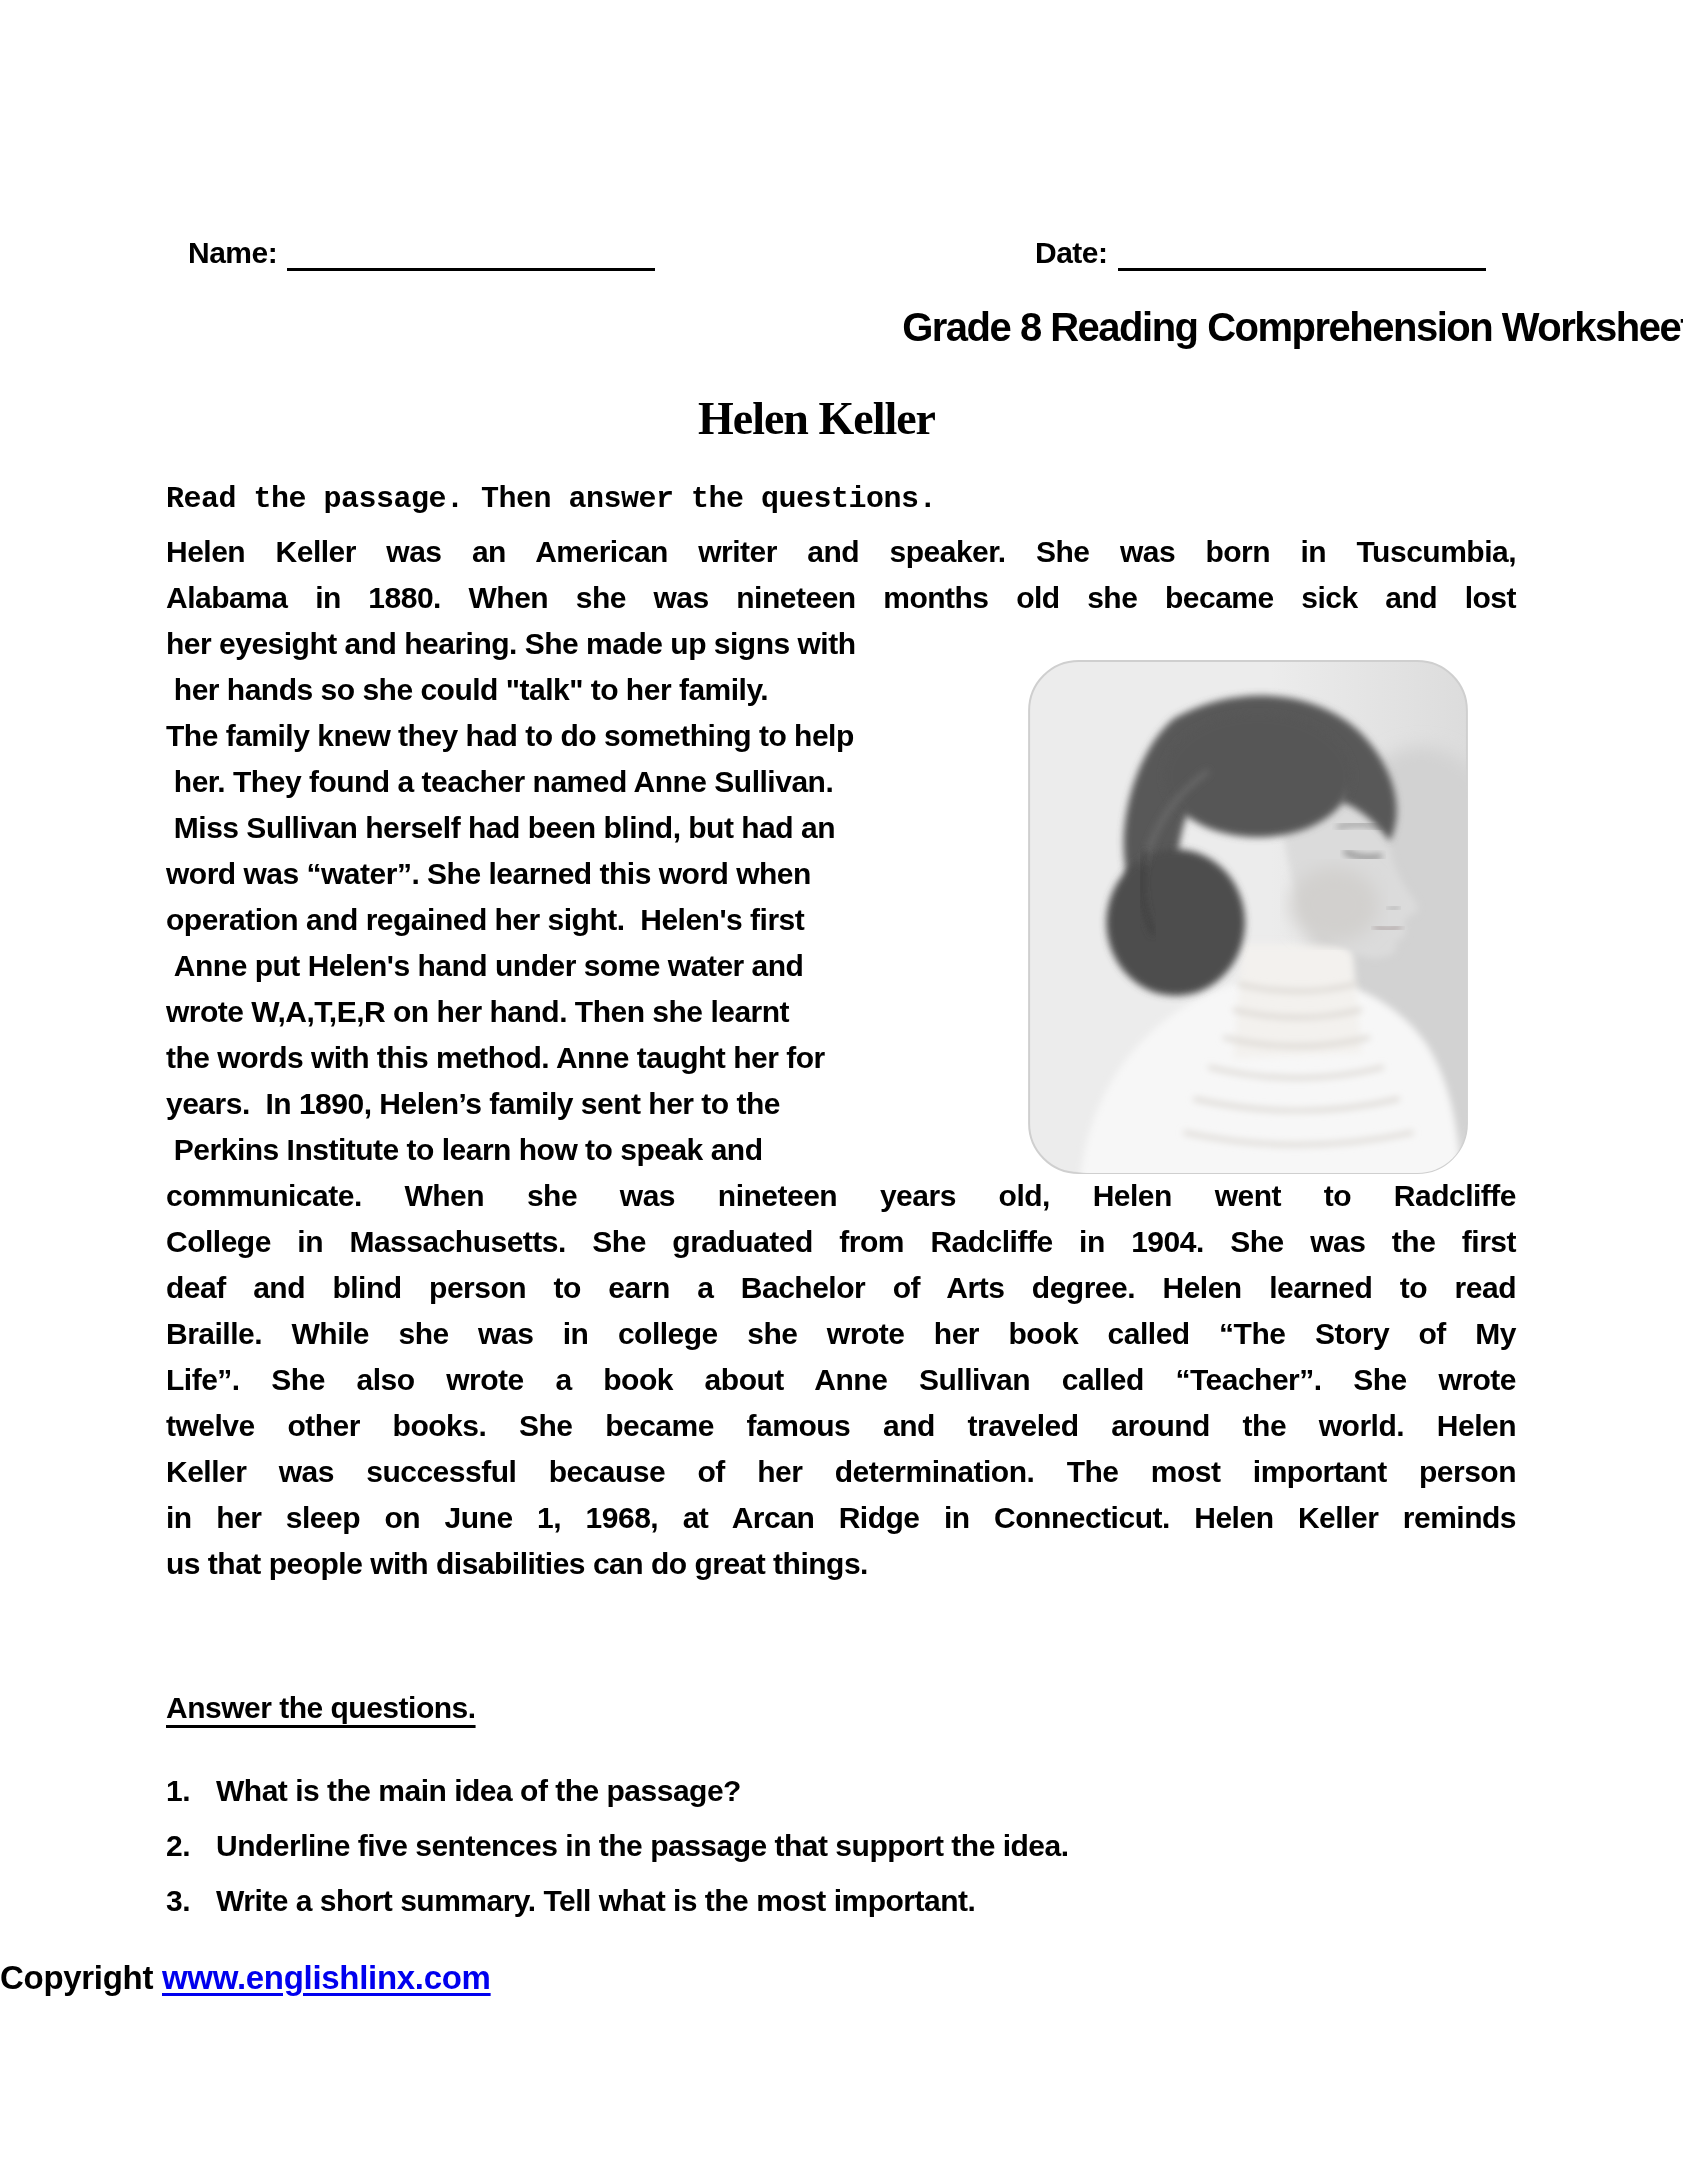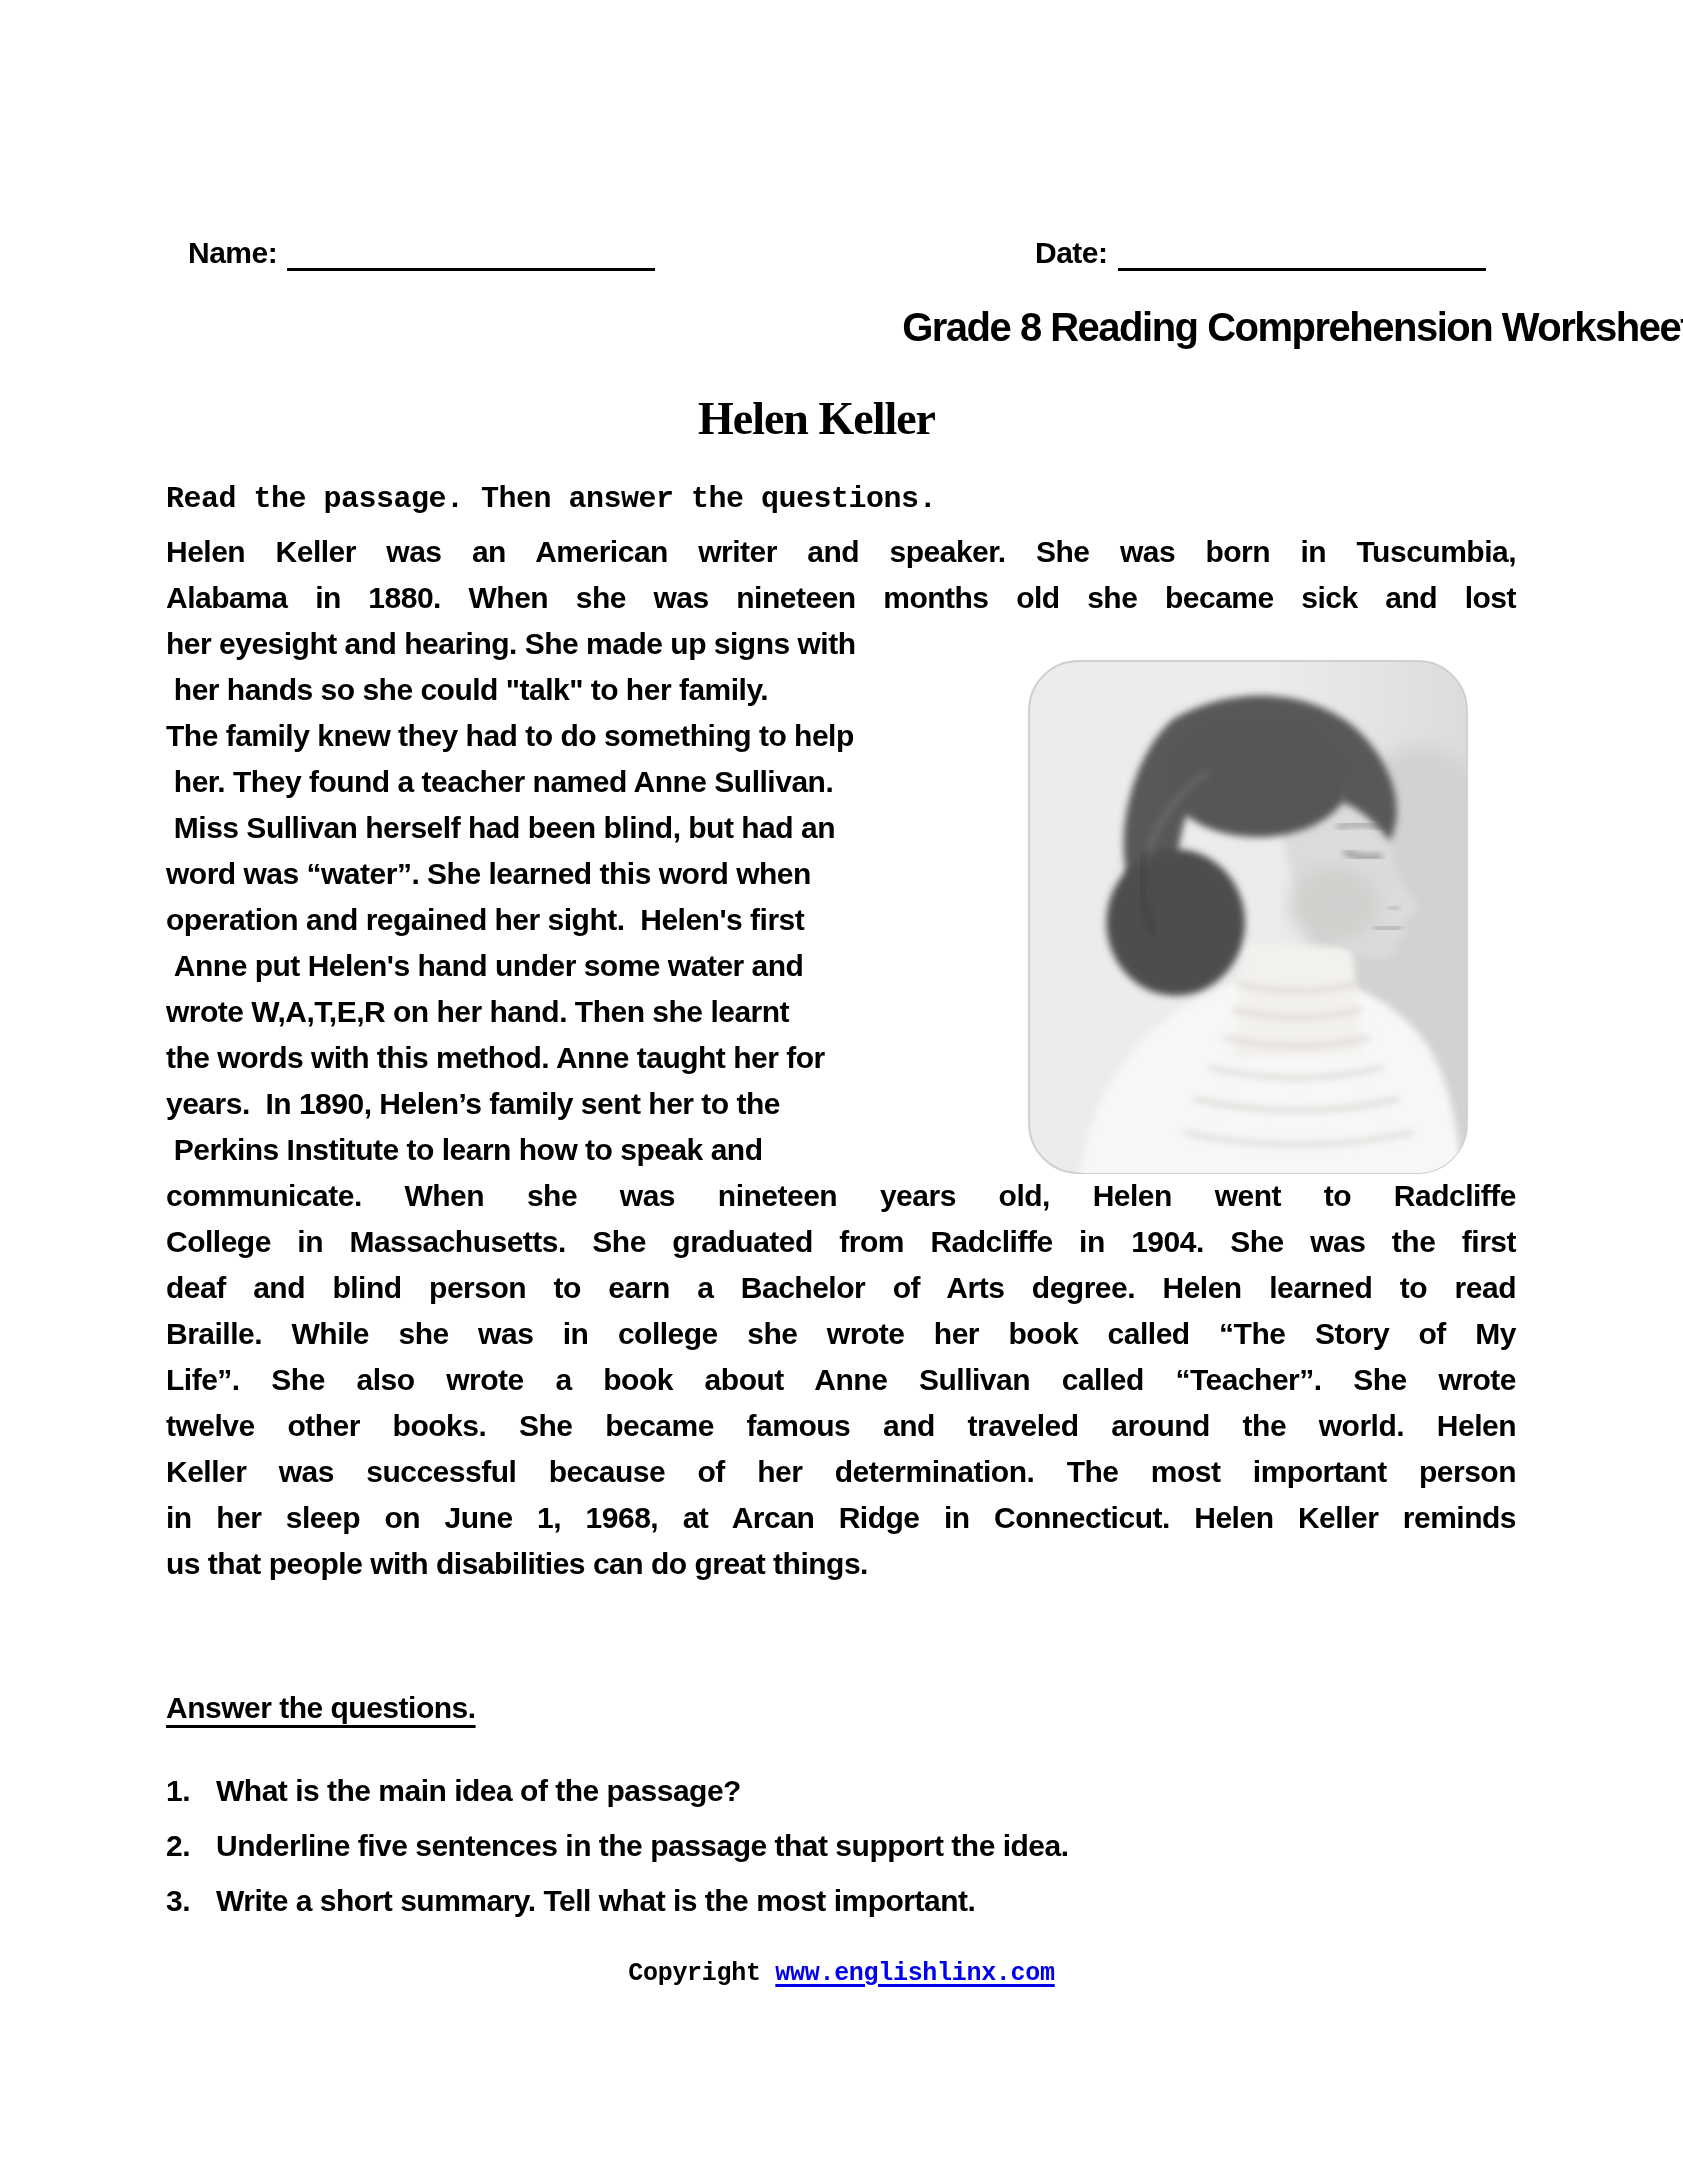--- a/index.html
+++ b/index.html
@@ -70,24 +70,23 @@
     text-underline-offset: 7px;
   }
   .questions { top: 1738px; left: 166px; width: 1350px; }
   .qrow { height: 55px; font-size: 30px; letter-spacing: -0.5px; display: flex; }
   .qnum { width: 50px; flex: 0 0 50px; }
   .qtext { flex: 1; }
 
   
   .copyright {
     top: 1923px; left: 0; width: 1683px;
-    text-align: center;
-    font-size: 25px;
+    text-align: left;
+    font-size: 33px;
     letter-spacing: -0.3px;
-    font-family: Liberation Mono, monospace;
   }
   .copyright a {
     text-decoration: underline;
     text-decoration-thickness: 3px;
     text-underline-offset: 4px;
   }
 </style>
 </head>
 <body>
 

